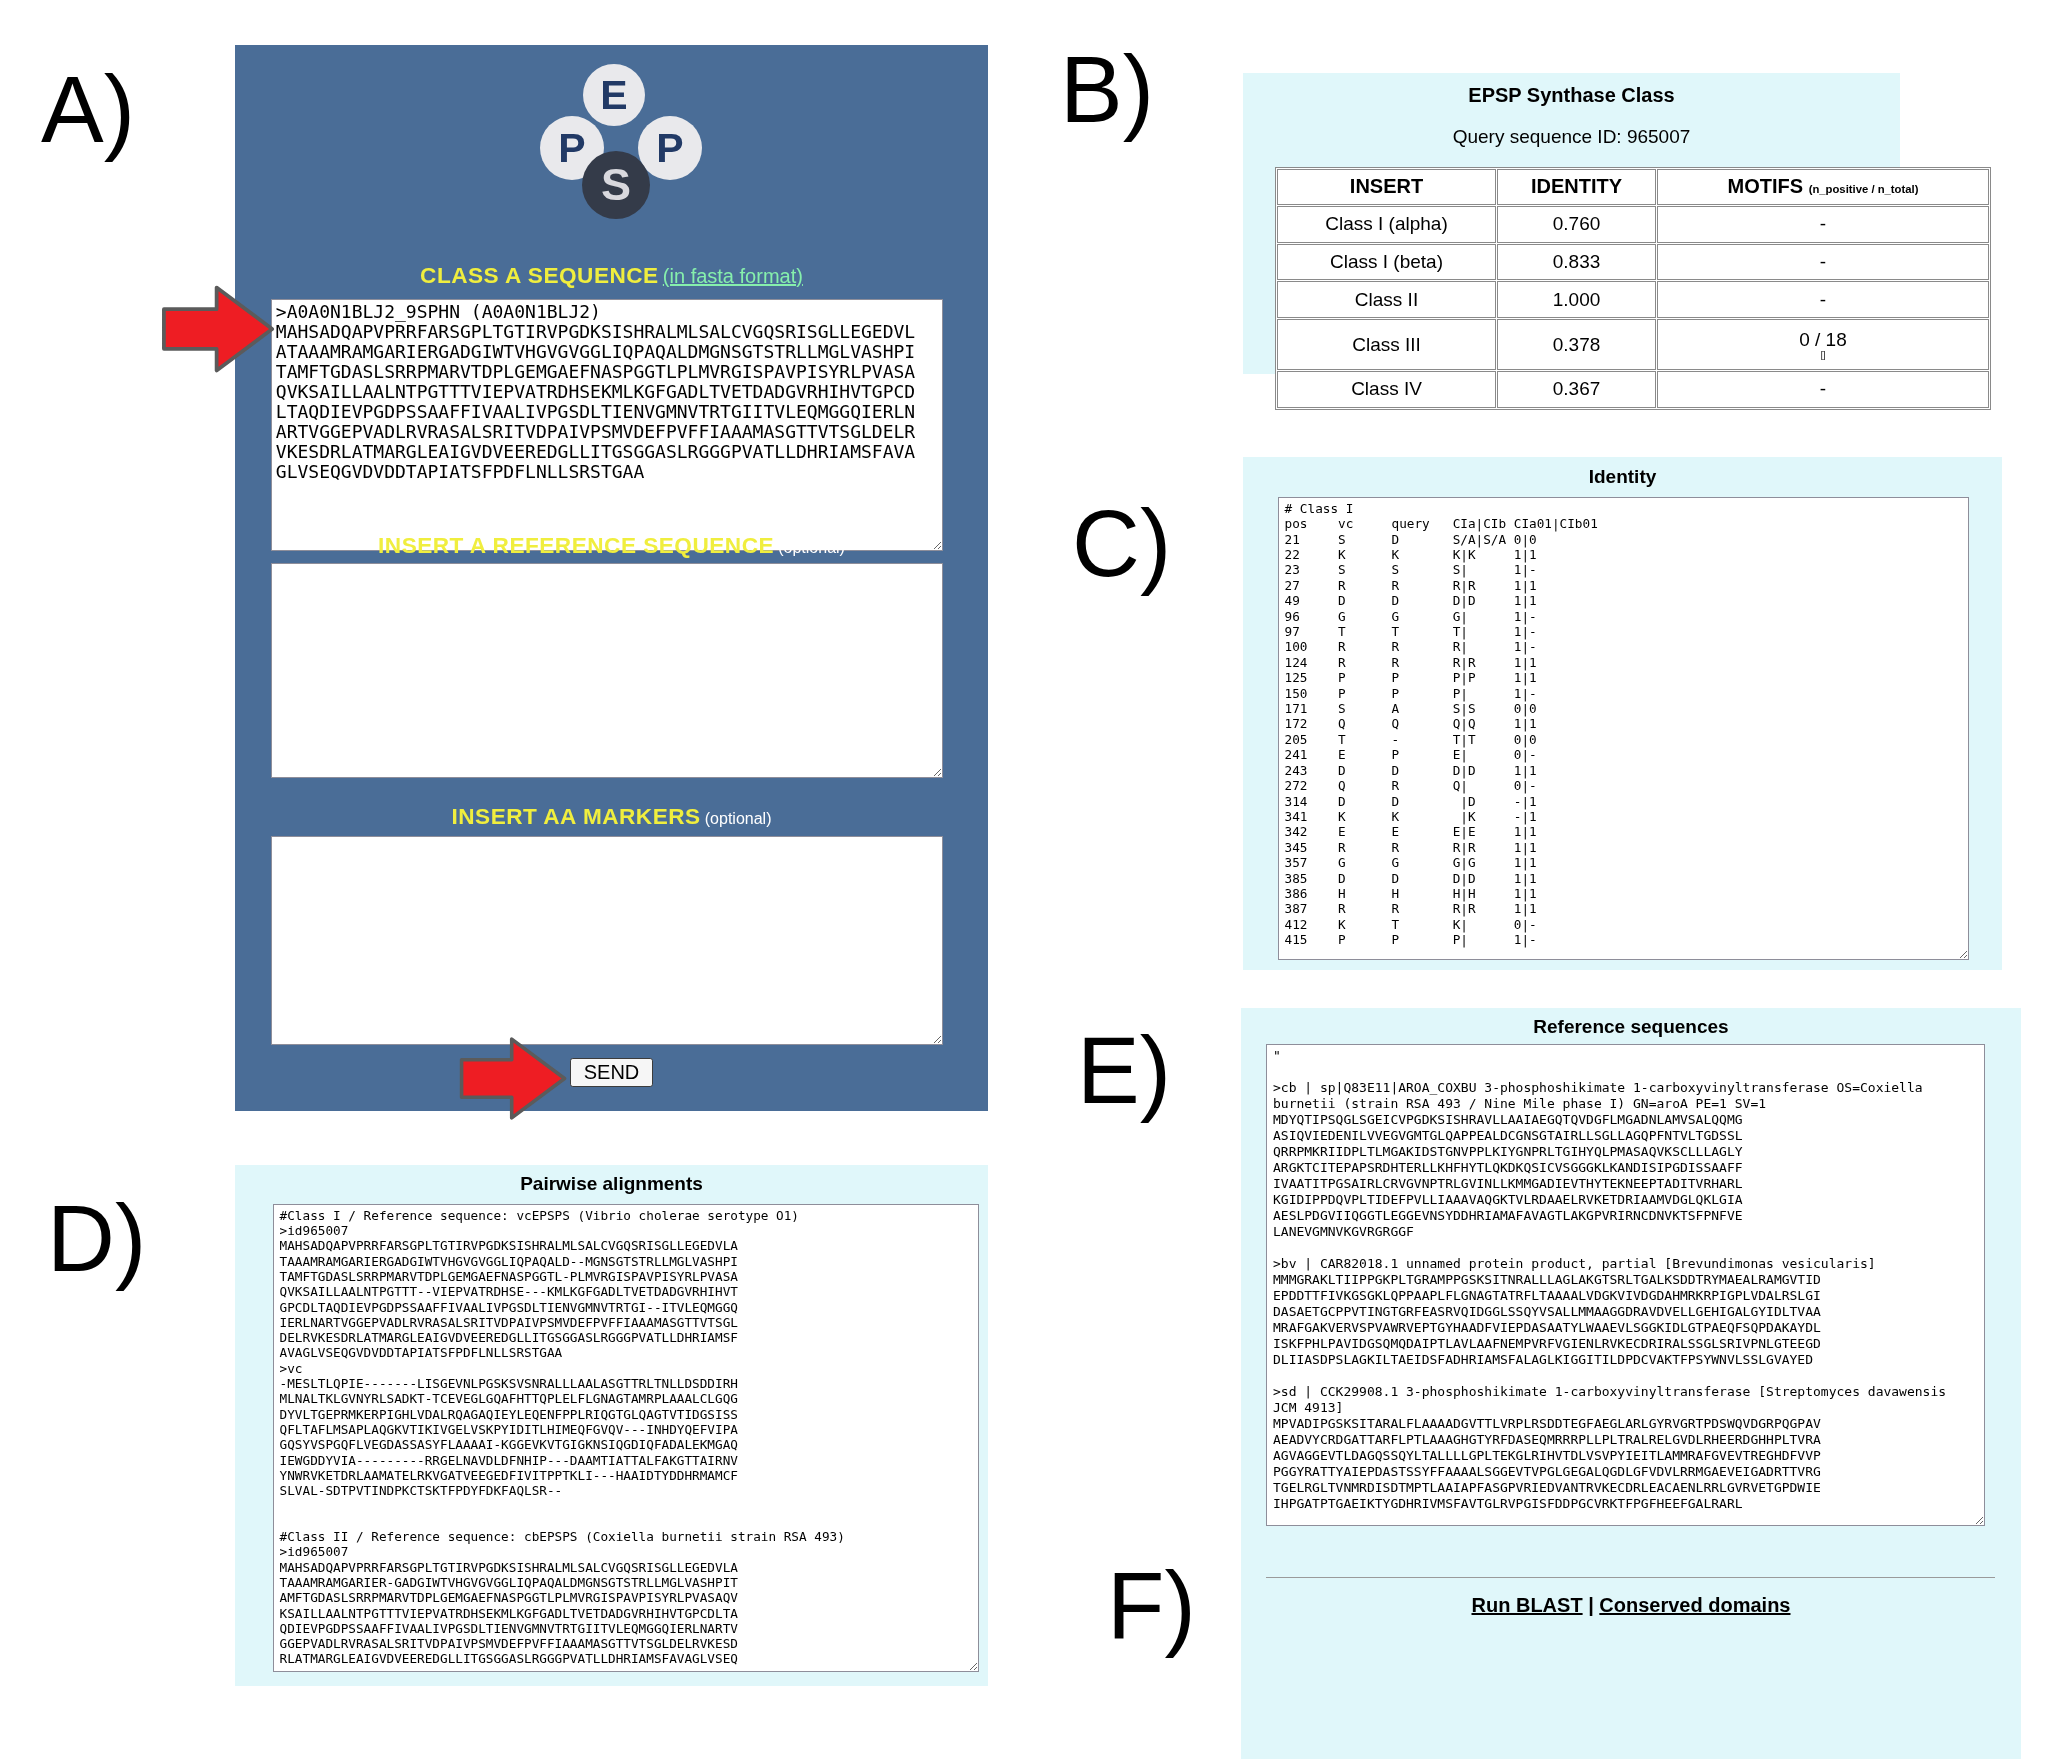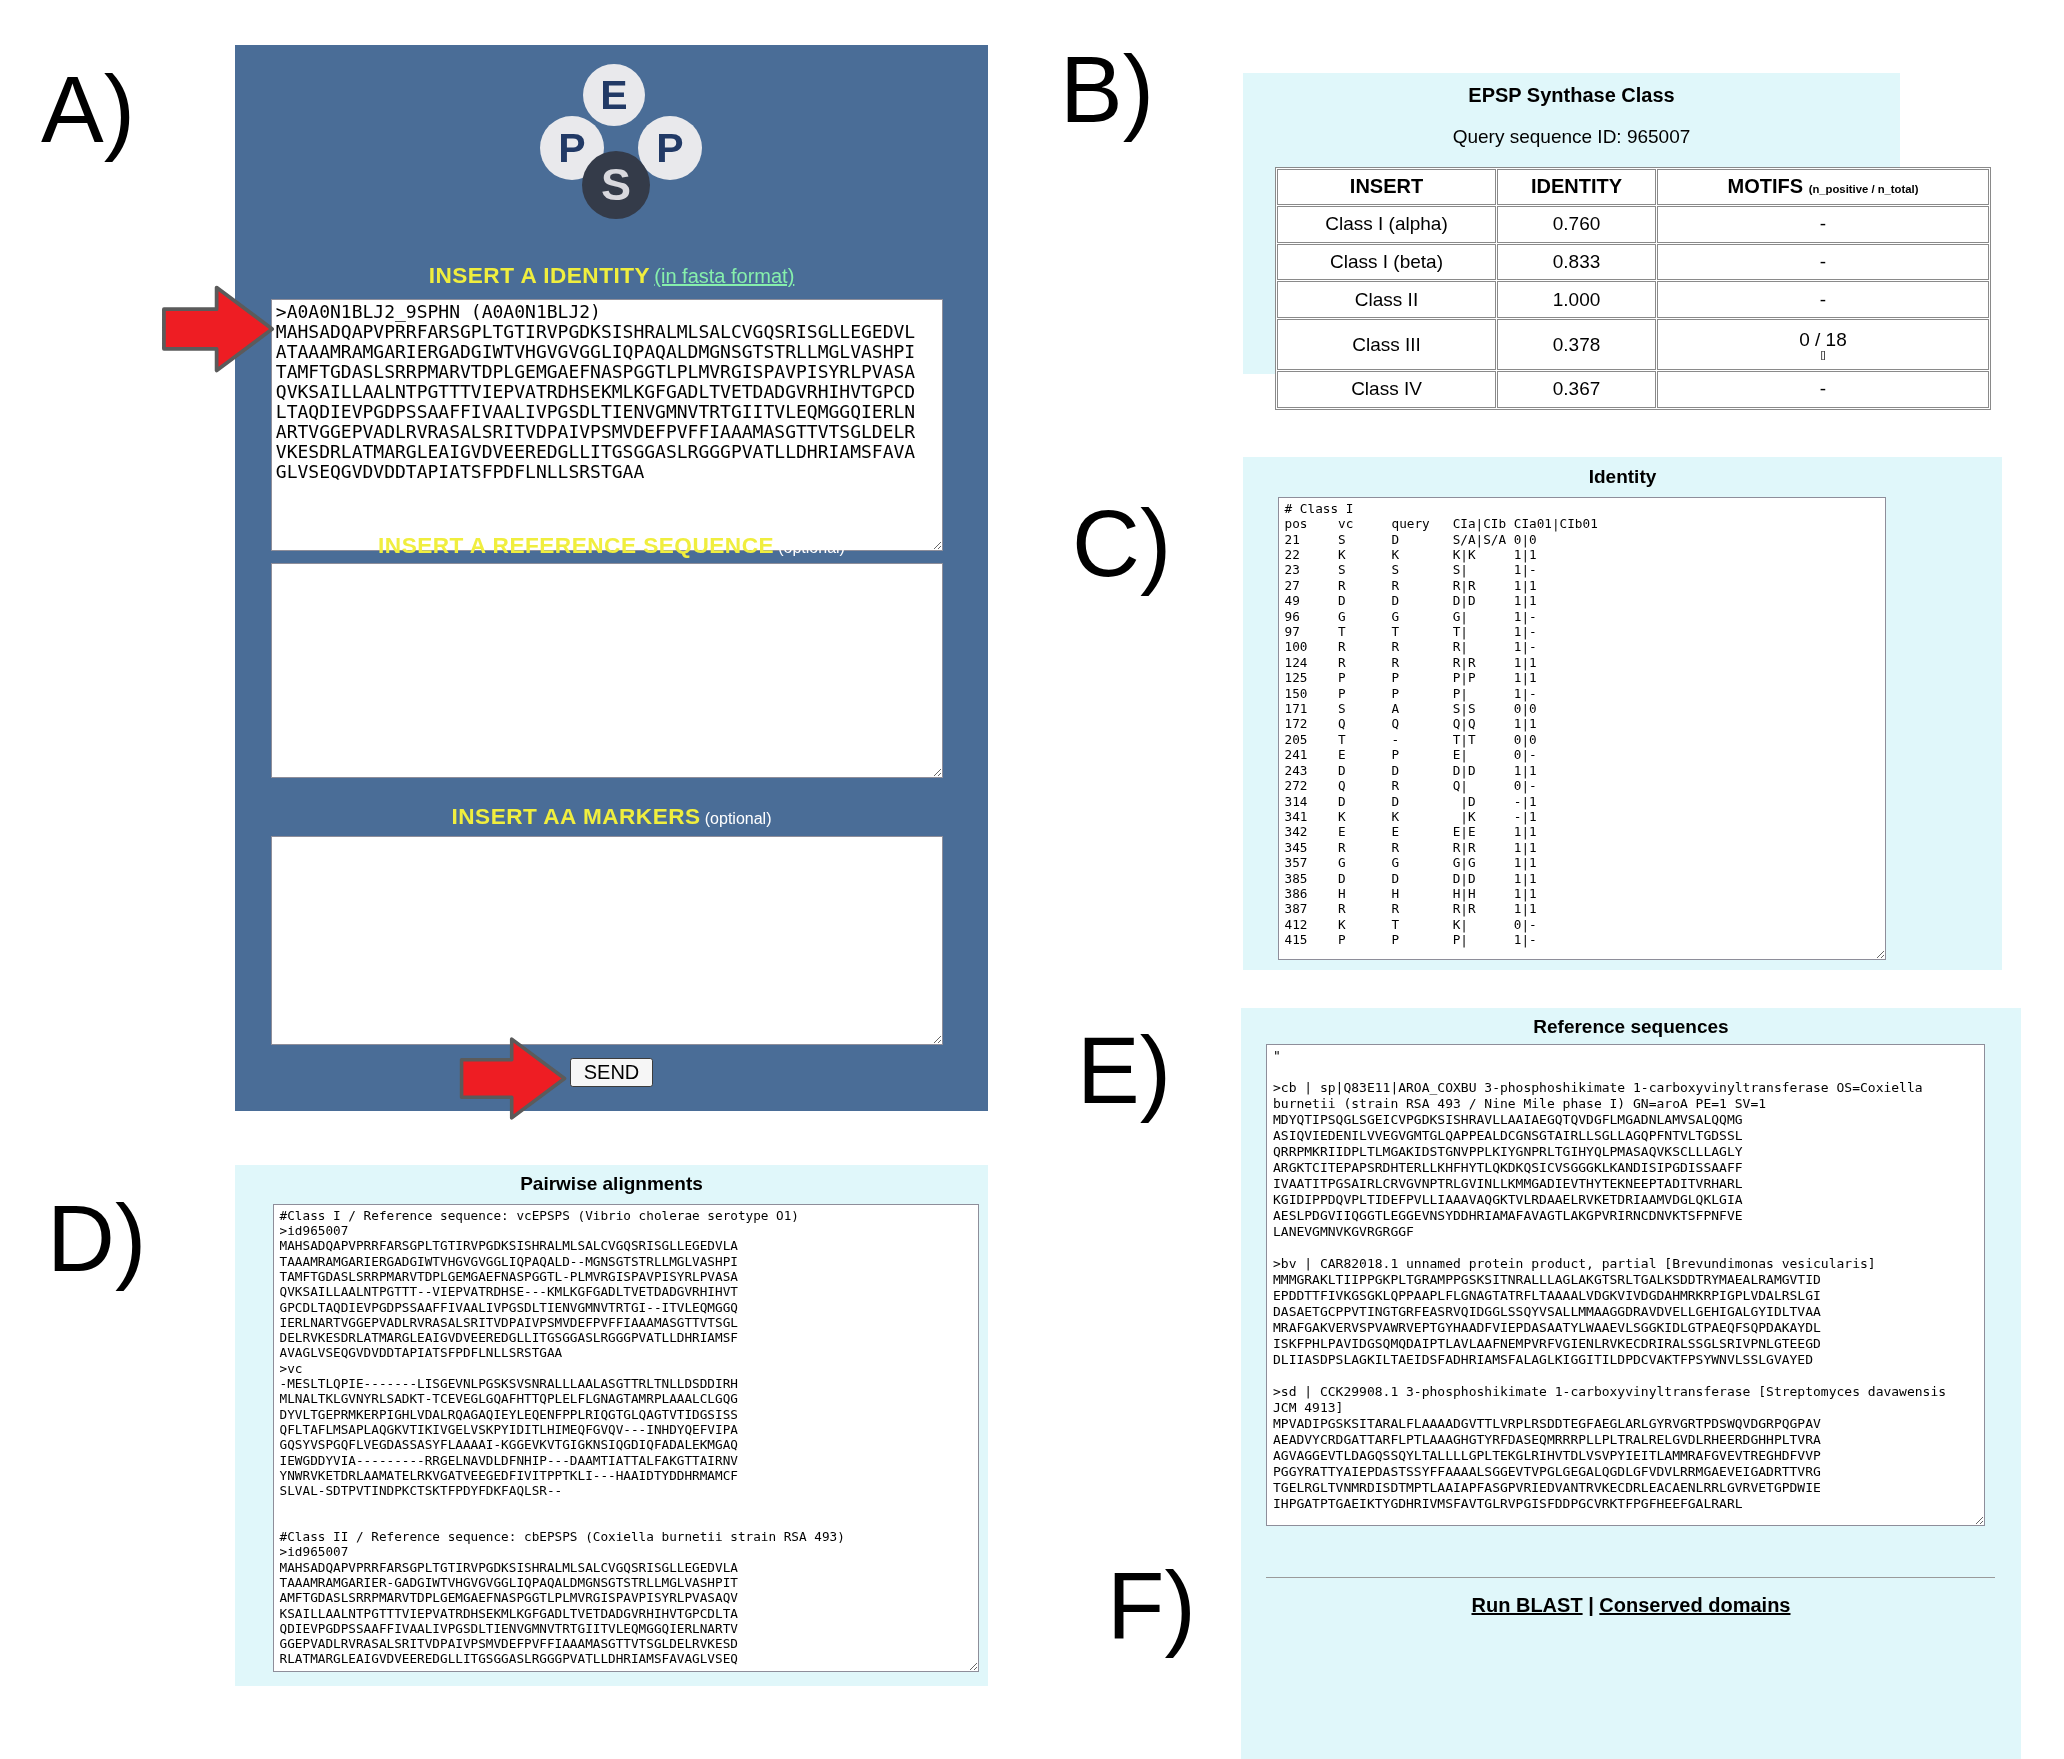--- a/index.html
+++ b/index.html
@@ -66,21 +66,21 @@
       </div>
       <div class="logo-circle logo-light" style="left:403px;top:71px;width:64px;height:64px;">
         <span class="logo-letter" style="font-size:41px;">P</span>
       </div>
       <div class="logo-circle logo-dark" style="left:347px;top:106px;width:68px;height:68px;">
         <span class="logo-letter" style="font-size:45px;">S</span>
       </div>
     </div>
 
     <div class="form-heading" style="top:218px;">
-      <span class="yellow-title">INSERT A IDENTITY</span>
+      <span class="yellow-title">CLASS A SEQUENCE</span>
       <span class="white-link">(in fasta format)</span>
     </div>
     <textarea class="seq-textarea" style="top: 254px; height: 252px;" spellcheck="false">&gt;A0A0N1BLJ2_9SPHN (A0A0N1BLJ2)
 MAHSADQAPVPRRFARSGPLTGTIRVPGDKSISHRALMLSALCVGQSRISGLLEGEDVL
 ATAAAMRAMGARIERGADGIWTVHGVGVGGLIQPAQALDMGNSGTSTRLLMGLVASHPI
 TAMFTGDASLSRRPMARVTDPLGEMGAEFNASPGGTLPLMVRGISPAVPISYRLPVASA
 QVKSAILLAALNTPGTTTVIEPVATRDHSEKMLKGFGADLTVETDADGVRHIHVTGPCD
 LTAQDIEVPGDPSSAAFFIVAALIVPGSDLTIENVGMNVTRTGIITVLEQMGGQIERLN
 ARTVGGEPVADLRVRASALSRITVDPAIVPSMVDEFPVFFIAAAMASGTTVTSGLDELR
 VKESDRLATMARGLEAIGVDVEEREDGLLITGSGGASLRGGGPVATLLDHRIAMSFAVA
@@ -155,21 +155,21 @@
         <td style="height:31px;">Class IV</td>
         <td>0.367</td>
         <td>-</td>
       </tr>
     </tbody>
       </table>
   </div>
 
   <div class="cyan-panel" style="left:1243px;top:457px;width:759px;height:513px;">
     <div class="panel-title" style="top:9.4px;">Identity</div>
-    <textarea class="mono-box" style="left: 35px; top: 40px; width: 608px; height: 463px; font-size: 12.7px; line-height: 15.4px;" spellcheck="false"># Class I
+    <textarea class="mono-box" style="left: 35px; top: 40px; width: 691px; height: 463px; font-size: 12.7px; line-height: 15.4px;" spellcheck="false"># Class I
 pos    vc     query   CIa|CIb CIa01|CIb01
 21     S      D       S/A|S/A 0|0
 22     K      K       K|K     1|1
 23     S      S       S|      1|-
 27     R      R       R|R     1|1
 49     D      D       D|D     1|1
 96     G      G       G|      1|-
 97     T      T       T|      1|-
 100    R      R       R|      1|-
 124    R      R       R|R     1|1

